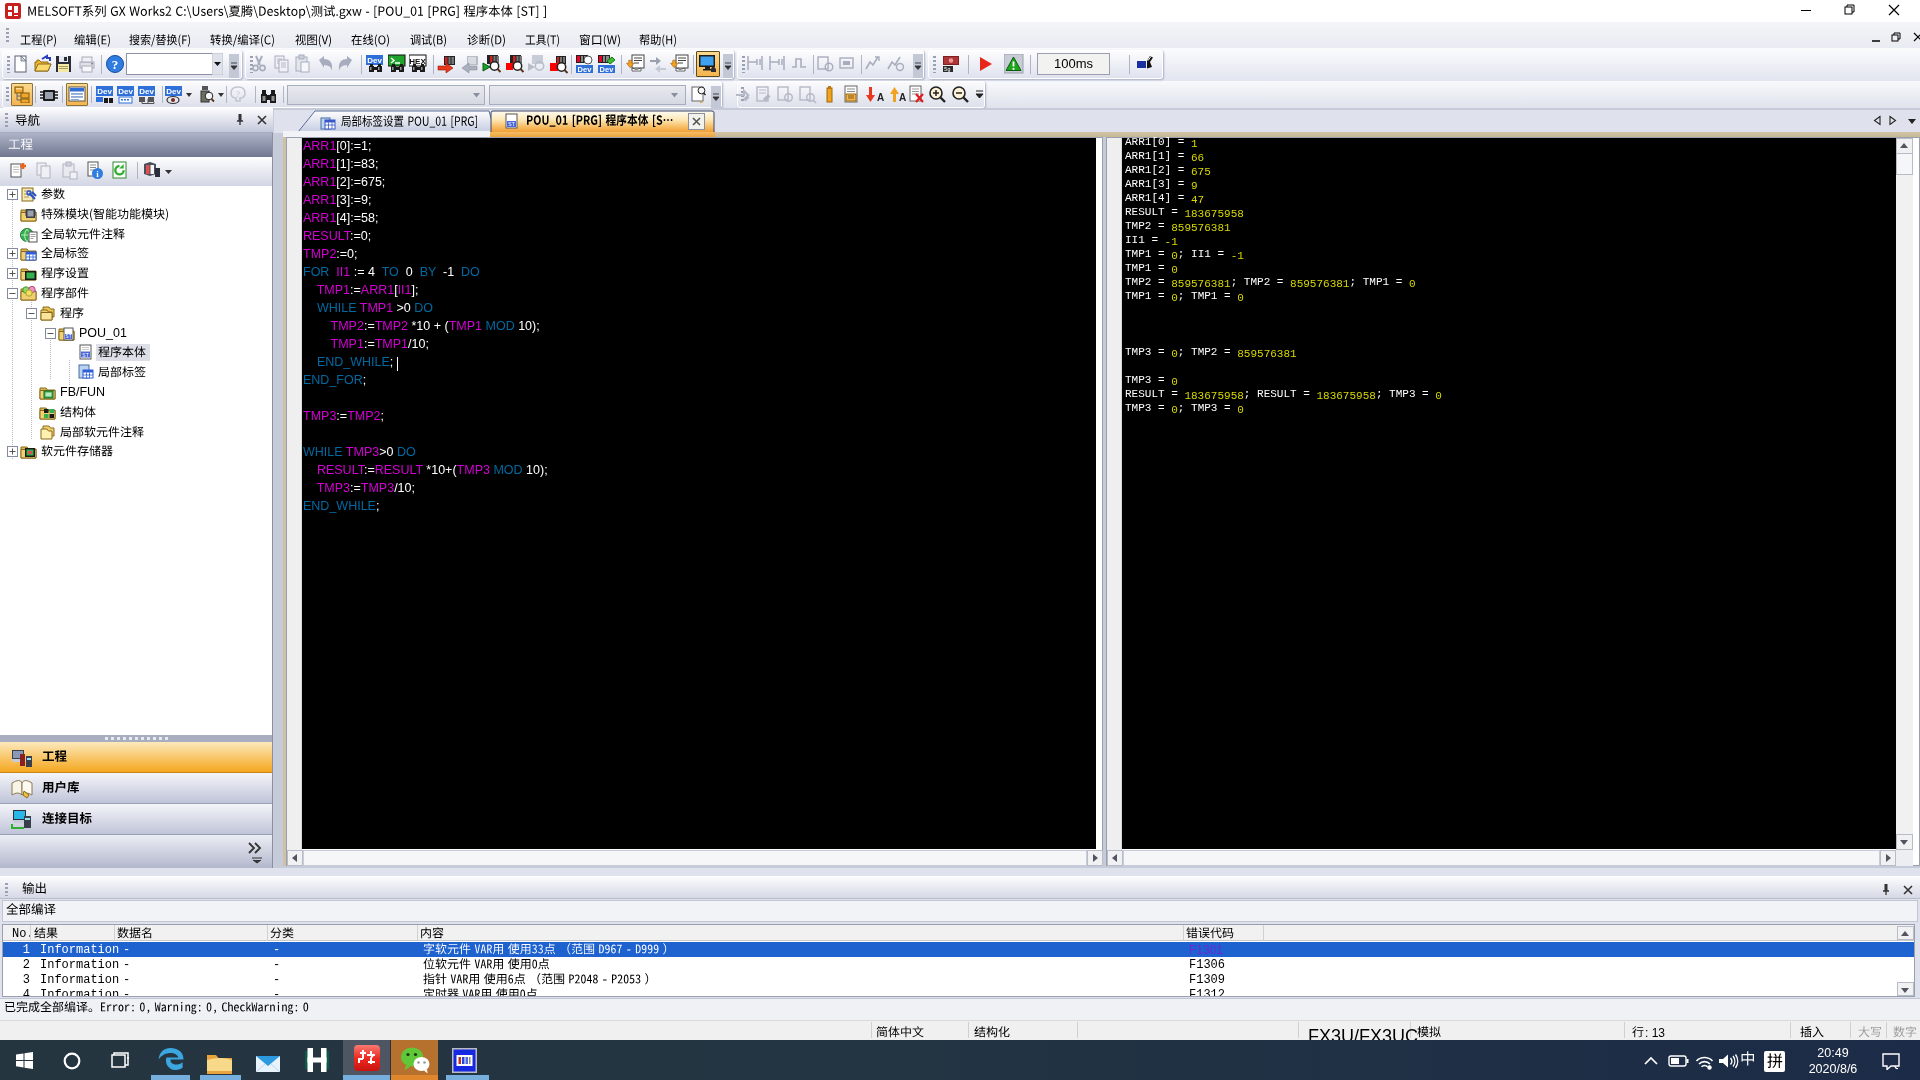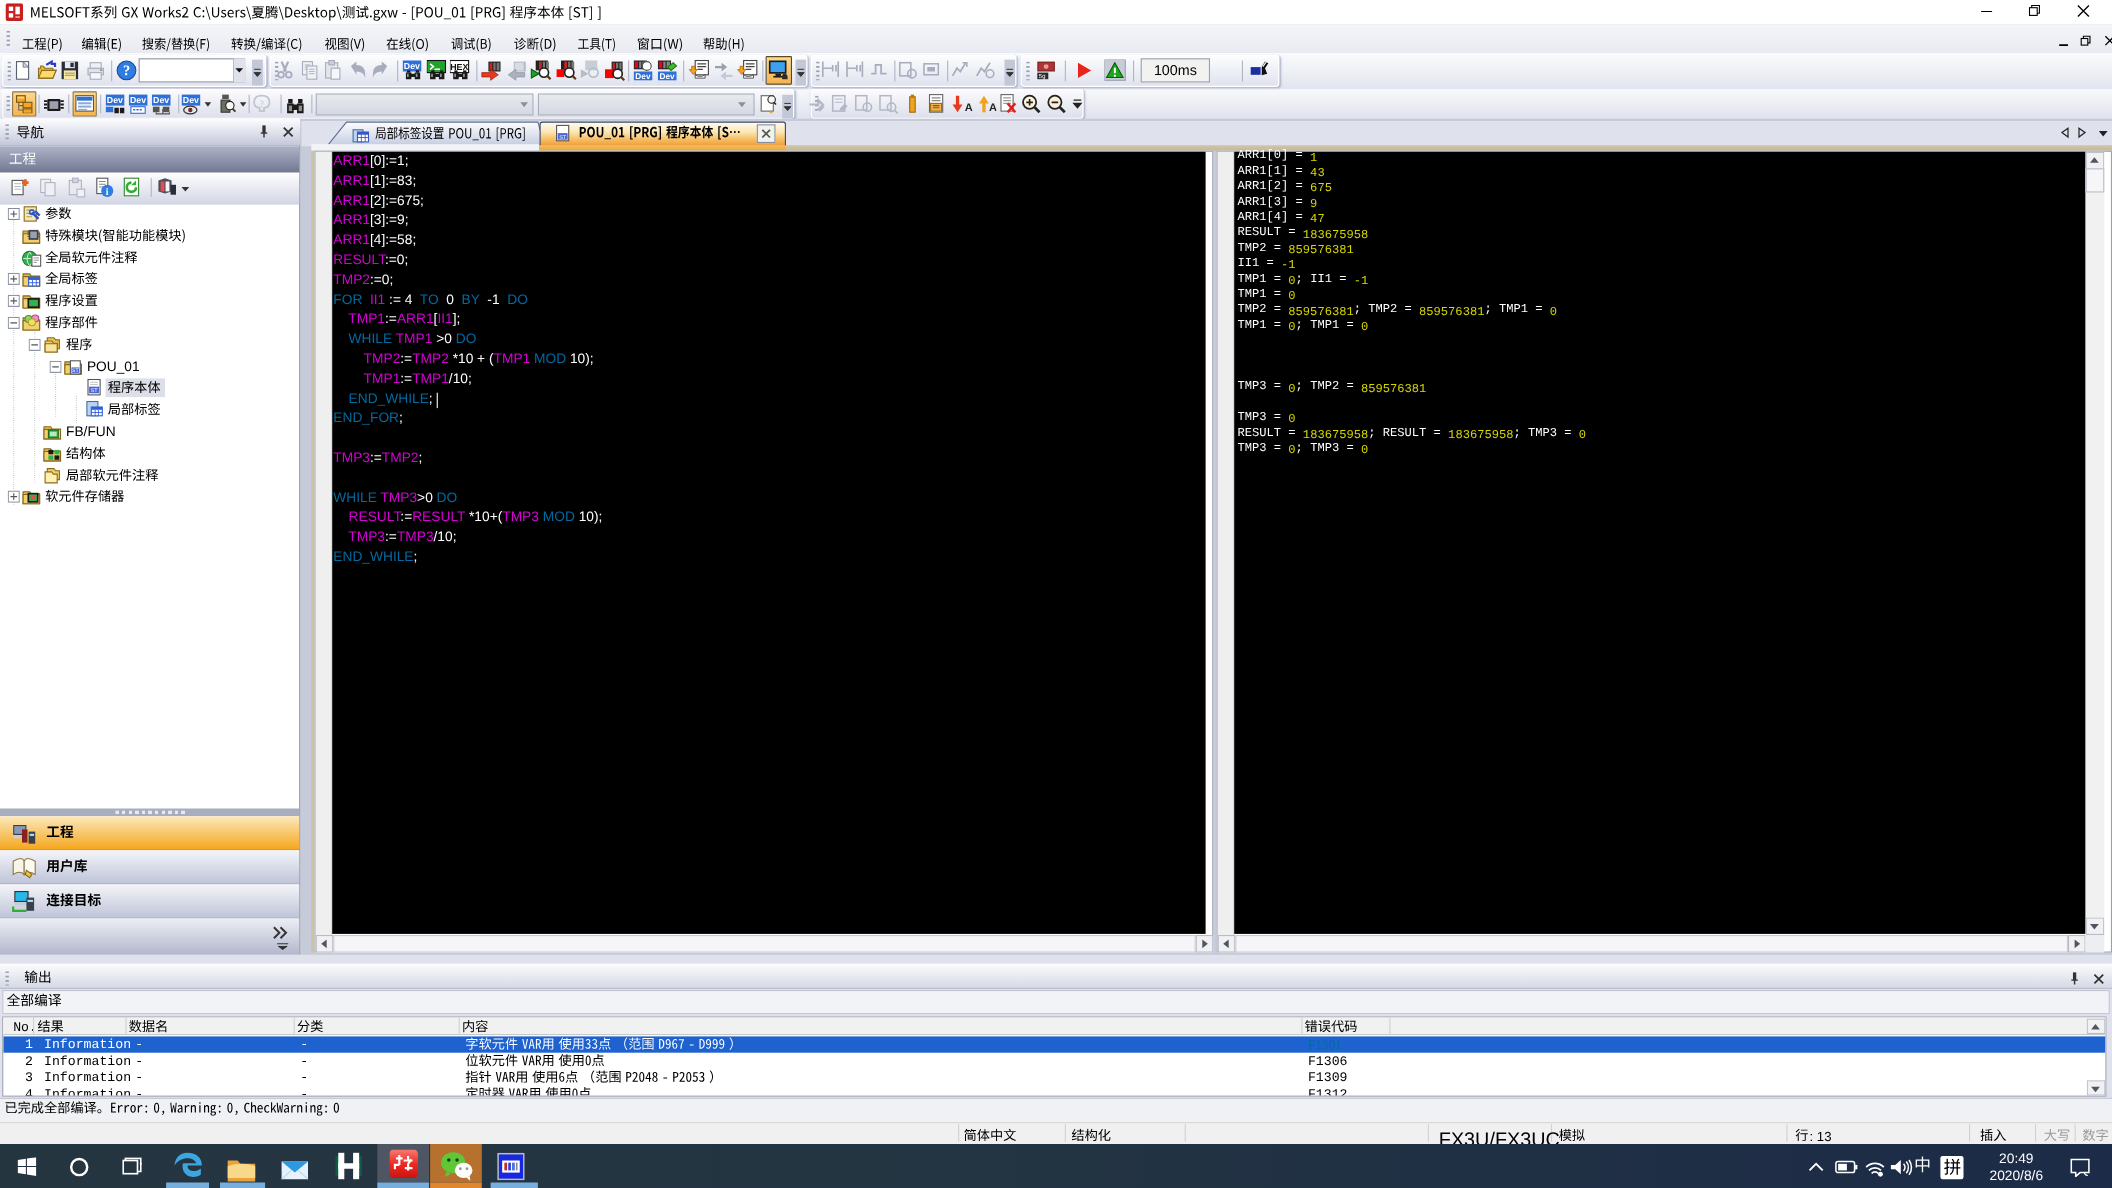--- a/index.html
+++ b/index.html
@@ -306,21 +306,21 @@
 <svg class="abs" style="left:976px;top:54px" width="20" height="20">
       <path d="M4 3 l12 7 -12 7 z" fill="#e8251a"></path>
     </svg>
 <svg class="abs" style="left:1004px;top:54px" width="20" height="20">
       <rect x="0" y="0" width="19" height="19" fill="#c9ccd6" stroke="#9aa0ae"></rect>
       <path d="M9.5 3 l7.5 13.5 h-15 z" fill="#1da51d" stroke="#0a5c0a"></path>
       <rect x="8.6" y="7.5" width="1.8" height="5" fill="#fff"></rect>
       <rect x="8.6" y="14" width="1.8" height="1.8" fill="#fff"></rect>
     </svg>
 <div class="abs" style="left:1030px;top:55px;width:1px;height:19px;background:#b0b5c6"></div>
-<div style="position:absolute;left:1037px;top:53px;width:63px;height:22px;background:#f2f2f0;border:1px solid #9aa0b0;font-size:13px;color:#000;text-align:center;line-height:20px">100ms</div>
+<div style="position:absolute;left:1037px;top:53px;width:73px;height:22px;background:#f2f2f0;border:1px solid #9aa0b0;font-size:13px;color:#000;text-align:center;line-height:20px">100ms</div>
 <div class="abs" style="left:1129px;top:55px;width:1px;height:19px;background:#b0b5c6"></div>
 <svg class="abs" style="left:1136px;top:54px" width="20" height="20">
       <rect x="1" y="7" width="9" height="7" fill="#1a2fa0"></rect>
       <path d="M11 7 l3 -5 3 1.5 -3 4.5 2 5 -5 1.5 z" fill="#111"></path>
       <path d="M12 6.5 l3 -4" stroke="#fff"></path>
     </svg>
 <div style="position:absolute;left:2px;top:81px;width:720px;height:27px;border:1px solid #fff;border-radius:3px;background:linear-gradient(#fbfbfd,#dde0eb);box-shadow:1px 1px 2px #a8aec6"></div>
 <div class="abs gripv" style="left:6px;top:87px;height:15px"></div>
 <div style="position:absolute;left:11px;top:83px;width:22px;height:23px;background:linear-gradient(#fbd98e,#f5b44e);border:1px solid #8a733a;border-radius:1px"></div>
 <svg class="abs" style="left:13px;top:85px" width="18" height="18">
@@ -807,21 +807,21 @@
     </svg>
 <svg class="abs" style="left:1087px;top:850px" width="16" height="16">
       <rect x="0.5" y="0.5" width="15" height="15" fill="#f1f1f3" stroke="#b8bcc8"></rect>
       <polygon points="6,4 11,8 6,12" fill="#505560"></polygon>
     </svg>
 <div style="position:absolute;left:303px;top:850px;width:784px;height:16px;background:#f6f6f8;border:1px solid #c8ccd8"></div>
 <div style="position:absolute;left:1106px;top:137px;width:814px;height:729px;background:#fff;border:1px solid #9aa0ae"></div>
 <div style="position:absolute;left:1107px;top:138px;width:15px;height:712px;background:#efefef;border-right:1px solid #d8d8d8"></div>
 <div style="position:absolute;left:1122px;top:138px;width:774px;height:711px;background:#000"></div>
 <div class="abs mon" style="left:1125px;top:135px">ARR1[0] = <span class="y">1</span>
-ARR1[1] = <span class="y">43</span>
+ARR1[1] = <span class="y">66</span>
 ARR1[2] = <span class="y">675</span>
 ARR1[3] = <span class="y">9</span>
 ARR1[4] = <span class="y">47</span>
 RESULT = <span class="y">183675958</span>
 TMP2 = <span class="y">859576381</span>
 II1 = <span class="y">-1</span>
 TMP1 = <span class="y">0</span>; II1 = <span class="y">-1</span>
 TMP1 = <span class="y">0</span>
 TMP2 = <span class="y">859576381</span>; TMP2 = <span class="y">859576381</span>; TMP1 = <span class="y">0</span>
 TMP1 = <span class="y">0</span>; TMP1 = <span class="y">0</span>
@@ -895,21 +895,21 @@
 <div style="position:absolute;left:1263px;top:925px;width:1px;height:16px;background:#d0d0d0"></div>
 <div class="abs" style="left:3px;top:942px;width:1911px;height:54px;overflow:hidden">
 <div style="position:absolute;left:0px;top:0px;width:1911px;height:15px;background:#1e62d0"></div>
 <div style="position:absolute;left:11px;top:1px;width:16px;text-align:right;font-family:'Liberation Mono',monospace;font-size:12px;color:#fff">1</div>
 <div style="position:absolute;left:37px;top:1px;font-family:'Liberation Mono',monospace;font-size:12px;color:#fff">Information</div>
 <div style="position:absolute;left:120px;top:1px;font-family:'Liberation Mono',monospace;font-size:12px;color:#fff">-</div>
 <div style="position:absolute;left:270px;top:1px;font-family:'Liberation Mono',monospace;font-size:12px;color:#fff">-</div>
 <div style="position:absolute;left:420px;top:1px;line-height:0"><svg width="251.5" height="15.0" viewBox="0 0 251.5 15.0">
           <path fill="#fff" d="M5.5 6.0V6.7H0.8V7.6H5.5V10.2C5.5 10.3 5.5 10.4 5.2 10.4C5.0 10.4 4.2 10.4 3.4 10.4C3.6 10.6 3.8 11.0 3.8 11.3C4.8 11.3 5.5 11.3 5.9 11.1C6.3 11.0 6.5 10.7 6.5 10.2V7.6H11.2V6.7H6.5V6.3C7.5 5.7 8.6 4.9 9.3 4.1L8.7 3.7L8.5 3.7H2.8V4.6H7.6C7.0 5.1 6.2 5.6 5.5 6.0ZM5.1 0.4C5.3 0.7 5.5 1.1 5.7 1.5H1.0V4.0H1.8V2.4H10.1V4.0H11.0V1.5H6.8C6.6 1.1 6.3 0.6 6.0 0.2ZM19.1 0.2C18.8 2.1 18.4 3.9 17.5 5.0C17.7 5.1 18.1 5.4 18.3 5.5C18.8 4.8 19.1 3.9 19.4 2.9H22.5C22.3 3.7 22.1 4.6 22.0 5.2L22.7 5.4C23.0 4.6 23.3 3.3 23.5 2.2L22.9 2.1L22.8 2.1H19.6C19.8 1.5 19.9 0.9 20.0 0.4ZM20.0 4.0V4.6C20.0 6.3 19.8 8.8 17.2 10.7C17.4 10.8 17.8 11.1 17.9 11.3C19.4 10.2 20.1 8.8 20.5 7.6C21.0 9.2 21.8 10.6 23.0 11.3C23.1 11.0 23.4 10.7 23.6 10.5C22.1 9.7 21.2 7.9 20.8 5.7C20.8 5.3 20.8 4.9 20.8 4.6V4.0ZM13.1 6.3C13.2 6.2 13.6 6.2 14.1 6.2H15.3V7.9L12.5 8.3L12.7 9.2L15.3 8.8V11.2H16.2V8.7L17.8 8.4L17.7 7.5L16.2 7.8V6.2H17.7V5.4H16.2V3.6H15.3V5.4H14.0C14.4 4.5 14.8 3.5 15.2 2.5H17.7V1.7H15.4C15.6 1.3 15.7 0.9 15.8 0.5L14.9 0.3C14.8 0.7 14.7 1.2 14.5 1.7H12.6V2.5H14.3C14.0 3.5 13.6 4.3 13.5 4.6C13.3 5.1 13.1 5.5 12.8 5.5C12.9 5.8 13.1 6.2 13.1 6.3ZM25.8 1.2V2.0H34.3V1.2ZM24.7 4.5V5.4H27.8C27.6 7.7 27.1 9.6 24.6 10.5C24.8 10.7 25.0 11.0 25.1 11.2C27.9 10.1 28.5 8.0 28.7 5.4H31.0V9.7C31.0 10.8 31.3 11.1 32.4 11.1C32.6 11.1 33.9 11.1 34.1 11.1C35.1 11.1 35.4 10.5 35.5 8.4C35.2 8.4 34.9 8.2 34.6 8.0C34.6 9.9 34.5 10.2 34.0 10.2C33.7 10.2 32.7 10.2 32.5 10.2C32.0 10.2 31.9 10.1 31.9 9.7V5.4H35.3V4.5ZM39.8 6.2V7.1H43.2V11.3H44.1V7.1H47.4V6.2H44.1V3.6H46.9V2.7H44.1V0.4H43.2V2.7H41.6C41.8 2.2 41.9 1.6 42.0 1.0L41.2 0.8C40.9 2.4 40.4 4.0 39.7 5.0C39.9 5.1 40.3 5.3 40.5 5.4C40.8 4.9 41.1 4.3 41.4 3.6H43.2V6.2ZM39.2 0.3C38.6 2.1 37.5 3.9 36.4 5.1C36.5 5.3 36.8 5.7 36.9 6.0C37.3 5.6 37.6 5.1 38.0 4.6V11.3H38.9V3.2C39.3 2.3 39.7 1.4 40.1 0.5ZM53.7 10.3H55.1L57.0 1.5H55.9L55.0 6.3C54.8 7.3 54.6 8.2 54.4 9.2H54.3C54.1 8.2 54.0 7.3 53.8 6.3L52.8 1.5H51.7ZM57.6 10.3H58.7L59.2 7.6H61.5L62.0 10.3H63.1L61.1 1.5H59.6ZM59.4 6.7 59.7 5.4C59.9 4.4 60.1 3.4 60.3 2.4H60.4C60.6 3.4 60.8 4.4 61.0 5.4L61.3 6.7ZM65.3 5.7V2.4H66.0C67.1 2.4 67.7 2.8 67.7 4.0C67.7 5.1 67.1 5.7 66.0 5.7ZM67.8 10.3H69.0L67.2 6.4C68.2 6.1 68.8 5.3 68.8 4.0C68.8 2.2 67.7 1.5 66.1 1.5H64.2V10.3H65.3V6.6H66.1H66.2ZM71.2 1.1V5.4C71.2 7.1 71.1 9.3 69.7 10.8C69.9 10.9 70.3 11.2 70.4 11.3C71.4 10.3 71.8 8.9 72.0 7.6H75.0V11.2H75.9V7.6H79.1V10.1C79.1 10.3 79.0 10.3 78.8 10.4C78.6 10.4 77.7 10.4 76.9 10.3C77.0 10.6 77.2 11.0 77.2 11.2C78.3 11.2 79.0 11.2 79.5 11.1C79.9 10.9 80.0 10.6 80.0 10.1V1.1ZM72.1 1.9H75.0V3.9H72.1ZM79.1 1.9V3.9H75.9V1.9ZM72.1 4.7H75.0V6.7H72.0C72.1 6.3 72.1 5.8 72.1 5.4ZM79.1 4.7V6.7H75.9V4.7ZM91.9 0.3V1.6H88.6V2.4H91.9V3.6H88.9V6.9H91.8C91.8 7.6 91.6 8.2 91.2 8.7C90.6 8.3 90.0 7.8 89.7 7.1L88.9 7.4C89.4 8.2 90.0 8.8 90.7 9.3C90.1 9.9 89.3 10.3 88.1 10.6C88.3 10.8 88.6 11.1 88.7 11.3C89.9 10.9 90.8 10.4 91.4 9.9C92.6 10.6 94.1 11.1 95.8 11.3C96.0 11.0 96.2 10.7 96.4 10.5C94.7 10.3 93.1 9.9 91.9 9.2C92.4 8.5 92.6 7.7 92.7 6.9H95.9V3.6H92.8V2.4H96.3V1.6H92.8V0.3ZM89.8 4.3H91.9V5.6L91.9 6.1H89.8ZM92.8 4.3H95.0V6.1H92.8L92.8 5.6ZM88.1 0.2C87.3 2.0 86.2 3.8 85.0 5.0C85.1 5.2 85.4 5.7 85.5 5.9C85.9 5.4 86.4 4.9 86.8 4.3V11.3H87.7V3.0C88.1 2.2 88.6 1.3 88.9 0.5ZM98.6 1.1V5.4C98.6 7.1 98.4 9.3 97.1 10.8C97.3 10.9 97.7 11.2 97.8 11.3C98.7 10.3 99.1 8.9 99.3 7.6H102.3V11.2H103.2V7.6H106.5V10.1C106.5 10.3 106.4 10.3 106.2 10.4C105.9 10.4 105.1 10.4 104.3 10.3C104.4 10.6 104.5 11.0 104.6 11.2C105.7 11.2 106.4 11.2 106.8 11.1C107.2 10.9 107.4 10.6 107.4 10.1V1.1ZM99.4 1.9H102.3V3.9H99.4ZM106.5 1.9V3.9H103.2V1.9ZM99.4 4.7H102.3V6.7H99.4C99.4 6.3 99.4 5.8 99.4 5.4ZM106.5 4.7V6.7H103.2V4.7ZM111.6 10.5C112.9 10.5 114.0 9.6 114.0 8.1C114.0 6.9 113.2 6.1 112.4 5.9V5.8C113.2 5.5 113.7 4.8 113.7 3.7C113.7 2.4 112.8 1.6 111.5 1.6C110.7 1.6 110.0 2.1 109.4 2.7L110.0 3.4C110.4 2.8 110.9 2.5 111.5 2.5C112.2 2.5 112.7 3.0 112.7 3.8C112.7 4.7 112.1 5.5 110.7 5.5V6.3C112.3 6.3 112.9 7.0 112.9 8.0C112.9 9.0 112.2 9.5 111.4 9.5C110.7 9.5 110.1 9.1 109.7 8.6L109.1 9.3C109.6 9.9 110.4 10.5 111.6 10.5ZM117.6 10.5C118.9 10.5 120.0 9.6 120.0 8.1C120.0 6.9 119.2 6.1 118.4 5.9V5.8C119.2 5.5 119.7 4.8 119.7 3.7C119.7 2.4 118.8 1.6 117.5 1.6C116.7 1.6 116.0 2.1 115.4 2.7L116.0 3.4C116.4 2.8 116.9 2.5 117.5 2.5C118.2 2.5 118.7 3.0 118.7 3.8C118.7 4.7 118.1 5.5 116.7 5.5V6.3C118.3 6.3 118.9 7.0 118.9 8.0C118.9 9.0 118.2 9.5 117.4 9.5C116.7 9.5 116.1 9.1 115.7 8.6L115.1 9.3C115.6 9.9 116.4 10.5 117.6 10.5ZM123.6 4.7H129.8V6.9H123.6ZM124.8 8.8C125.0 9.6 125.1 10.6 125.1 11.2L126.0 11.1C126.0 10.5 125.8 9.5 125.7 8.7ZM127.3 8.8C127.6 9.5 128.0 10.5 128.1 11.1L129.0 10.9C128.9 10.3 128.5 9.3 128.1 8.6ZM129.7 8.7C130.3 9.5 131.0 10.5 131.3 11.2L132.1 10.8C131.8 10.2 131.1 9.1 130.5 8.4ZM122.8 8.5C122.5 9.3 121.9 10.3 121.2 10.9L122.0 11.3C122.7 10.6 123.3 9.6 123.7 8.7ZM122.7 3.9V7.7H130.7V3.9H127.1V2.4H131.6V1.5H127.1V0.2H126.2V3.9ZM144.4 5.8C144.4 8.1 145.4 10.0 146.8 11.5L147.5 11.1C146.1 9.7 145.3 7.9 145.3 5.8C145.3 3.6 146.1 1.8 147.5 0.4L146.8 0.0C145.4 1.5 144.4 3.4 144.4 5.8ZM149.0 10.5 149.6 11.2C150.5 10.3 151.5 9.2 152.4 8.1L151.9 7.5C150.9 8.6 149.8 9.8 149.0 10.5ZM149.5 4.0C150.2 4.4 151.2 5.0 151.7 5.3L152.2 4.7C151.7 4.3 150.7 3.8 150.0 3.4ZM148.8 6.3C149.5 6.6 150.5 7.1 151.0 7.5L151.5 6.8C151.0 6.4 150.0 6.0 149.2 5.7ZM153.0 3.8V9.5C153.0 10.8 153.4 11.1 154.9 11.1C155.2 11.1 157.5 11.1 157.9 11.1C159.2 11.1 159.5 10.6 159.6 8.9C159.3 8.9 159.0 8.7 158.7 8.6C158.7 9.9 158.5 10.2 157.8 10.2C157.3 10.2 155.3 10.2 154.9 10.2C154.1 10.2 153.9 10.1 153.9 9.5V4.7H157.6V6.9C157.6 7.0 157.6 7.1 157.4 7.1C157.1 7.1 156.4 7.1 155.6 7.1C155.7 7.3 155.9 7.7 155.9 7.9C156.9 7.9 157.6 7.9 158.0 7.8C158.4 7.6 158.5 7.4 158.5 6.9V3.8ZM155.7 0.2V1.3H152.4V0.2H151.5V1.3H148.8V2.1H151.5V3.3H152.4V2.1H155.7V3.3H156.7V2.1H159.4V1.3H156.7V0.2ZM162.7 2.8V3.6H165.6V4.6H163.3V5.3H165.6V6.3H162.6V7.1H165.6V9.6H166.4V7.1H168.6C168.6 7.8 168.5 8.1 168.4 8.2C168.3 8.3 168.2 8.3 168.0 8.3C167.9 8.3 167.5 8.3 167.1 8.2C167.2 8.4 167.3 8.7 167.3 8.9C167.7 9.0 168.2 9.0 168.4 8.9C168.7 8.9 168.8 8.9 169.0 8.7C169.2 8.5 169.4 7.9 169.5 6.7C169.5 6.5 169.5 6.3 169.5 6.3H166.4V5.3H168.9V4.6H166.4V3.6H169.4V2.8H166.4V1.9H165.6V2.8ZM161.1 0.7V11.3H161.9V10.7H170.2V11.3H171.1V0.7ZM161.9 9.9V1.5H170.2V9.9ZM176.2 10.3H177.7C179.8 10.3 181.0 8.7 181.0 5.9C181.0 3.1 179.8 1.5 177.6 1.5H176.2ZM177.3 9.4V2.4H177.8C179.1 2.4 179.8 3.6 179.8 5.9C179.8 8.1 179.1 9.4 177.8 9.4ZM184.0 10.5C185.5 10.5 186.8 9.2 186.8 5.7C186.8 3.0 185.7 1.6 184.2 1.6C183.1 1.6 182.1 2.7 182.1 4.3C182.1 6.1 182.9 7.0 184.0 7.0C184.7 7.0 185.3 6.6 185.7 6.0C185.7 8.7 184.8 9.5 184.0 9.5C183.5 9.5 183.1 9.3 182.8 8.9L182.2 9.6C182.6 10.1 183.2 10.5 184.0 10.5ZM185.7 5.1C185.2 5.9 184.7 6.1 184.3 6.1C183.5 6.1 183.1 5.5 183.1 4.3C183.1 3.2 183.6 2.5 184.3 2.5C185.1 2.5 185.6 3.4 185.7 5.1ZM190.6 10.5C191.8 10.5 192.8 9.4 192.8 7.7C192.8 6.0 192.0 5.1 190.8 5.1C190.2 5.1 189.6 5.5 189.2 6.0C189.2 3.4 190.0 2.5 190.9 2.5C191.4 2.5 191.8 2.8 192.1 3.2L192.7 2.5C192.3 2.0 191.7 1.6 190.9 1.6C189.4 1.6 188.1 2.9 188.1 6.4C188.1 9.1 189.2 10.5 190.6 10.5ZM189.2 6.9C189.6 6.2 190.2 5.9 190.6 5.9C191.4 5.9 191.8 6.6 191.8 7.7C191.8 8.9 191.3 9.6 190.6 9.6C189.8 9.6 189.3 8.7 189.2 6.9ZM195.5 10.3H196.7C196.7 7.0 197.2 5.0 198.8 2.4V1.8H194.1V2.7H197.6C196.3 5.1 195.7 7.0 195.5 10.3ZM204.1 7.4H207.5V6.5H204.1ZM212.9 10.3H214.4C216.5 10.3 217.7 8.7 217.7 5.9C217.7 3.1 216.5 1.5 214.3 1.5H212.9ZM214.0 9.4V2.4H214.5C215.9 2.4 216.6 3.6 216.6 5.9C216.6 8.1 215.9 9.4 214.5 9.4ZM220.7 10.5C222.2 10.5 223.5 9.2 223.5 5.7C223.5 3.0 222.4 1.6 221.0 1.6C219.8 1.6 218.8 2.7 218.8 4.3C218.8 6.1 219.6 7.0 220.8 7.0C221.4 7.0 222.0 6.6 222.4 6.0C222.4 8.7 221.6 9.5 220.7 9.5C220.2 9.5 219.8 9.3 219.5 8.9L218.9 9.6C219.3 10.1 219.9 10.5 220.7 10.5ZM222.4 5.1C222.0 5.9 221.4 6.1 221.0 6.1C220.2 6.1 219.8 5.5 219.8 4.3C219.8 3.2 220.3 2.5 221.0 2.5C221.8 2.5 222.3 3.4 222.4 5.1ZM226.7 10.5C228.2 10.5 229.5 9.2 229.5 5.7C229.5 3.0 228.4 1.6 227.0 1.6C225.8 1.6 224.8 2.7 224.8 4.3C224.8 6.1 225.6 7.0 226.8 7.0C227.4 7.0 228.0 6.6 228.4 6.0C228.4 8.7 227.6 9.5 226.7 9.5C226.2 9.5 225.8 9.3 225.5 8.9L224.9 9.6C225.3 10.1 225.9 10.5 226.7 10.5ZM228.4 5.1C228.0 5.9 227.4 6.1 227.0 6.1C226.2 6.1 225.8 5.5 225.8 4.3C225.8 3.2 226.3 2.5 227.0 2.5C227.8 2.5 228.3 3.4 228.4 5.1ZM232.7 10.5C234.2 10.5 235.5 9.2 235.5 5.7C235.5 3.0 234.4 1.6 233.0 1.6C231.8 1.6 230.8 2.7 230.8 4.3C230.8 6.1 231.6 7.0 232.8 7.0C233.4 7.0 234.0 6.6 234.4 6.0C234.4 8.7 233.6 9.5 232.7 9.5C232.2 9.5 231.8 9.3 231.5 8.9L230.9 9.6C231.3 10.1 231.9 10.5 232.7 10.5ZM234.4 5.1C234.0 5.9 233.4 6.1 233.0 6.1C232.2 6.1 231.8 5.5 231.8 4.3C231.8 3.2 232.3 2.5 233.0 2.5C233.8 2.5 234.3 3.4 234.4 5.1ZM243.2 5.8C243.2 3.4 242.2 1.5 240.8 0.0L240.1 0.4C241.5 1.8 242.3 3.6 242.3 5.8C242.3 7.9 241.5 9.7 240.1 11.1L240.8 11.5C242.2 10.0 243.2 8.1 243.2 5.8Z"></path>
         </svg></div>
-<div style="position:absolute;left:1186px;top:1px;font-family:Liberation Serif, serif;font-size:12px;color:#0369a1">F1301</div>
+<div style="position:absolute;left:1186px;top:1px;font-family:Liberation Sans, sans-serif;font-size:12px;color:#6d28d9">F1301</div>
 <div style="position:absolute;left:11px;top:16px;width:16px;text-align:right;font-family:'Liberation Mono',monospace;font-size:12px;color:#000">2</div>
 <div style="position:absolute;left:37px;top:16px;font-family:'Liberation Mono',monospace;font-size:12px;color:#000">Information</div>
 <div style="position:absolute;left:120px;top:16px;font-family:'Liberation Mono',monospace;font-size:12px;color:#000">-</div>
 <div style="position:absolute;left:270px;top:16px;font-family:'Liberation Mono',monospace;font-size:12px;color:#000">-</div>
 <div style="position:absolute;left:420px;top:16px;line-height:0"><svg width="126.7" height="15.0" viewBox="0 0 126.7 15.0">
           <path fill="#000" d="M4.4 2.4V3.3H11.0V2.4ZM5.2 4.2C5.6 5.9 5.9 8.1 6.0 9.4L6.9 9.1C6.8 7.9 6.4 5.7 6.0 4.0ZM6.8 0.4C7.1 1.0 7.3 1.8 7.4 2.3L8.3 2.0C8.2 1.5 7.9 0.8 7.7 0.2ZM3.9 9.9V10.8H11.5V9.9H9.0C9.4 8.3 9.9 5.9 10.2 4.1L9.3 3.9C9.1 5.7 8.6 8.3 8.1 9.9ZM3.4 0.3C2.8 2.1 1.6 3.9 0.5 5.1C0.6 5.3 0.9 5.7 1.0 6.0C1.4 5.5 1.8 5.1 2.2 4.5V11.3H3.1V3.1C3.5 2.3 3.9 1.4 4.3 0.5ZM19.1 0.2C18.8 2.1 18.4 3.9 17.5 5.0C17.7 5.1 18.1 5.4 18.3 5.5C18.8 4.8 19.1 3.9 19.4 2.9H22.5C22.3 3.7 22.1 4.6 22.0 5.2L22.7 5.4C23.0 4.6 23.3 3.3 23.5 2.2L22.9 2.1L22.8 2.1H19.6C19.8 1.5 19.9 0.9 20.0 0.4ZM20.0 4.0V4.6C20.0 6.3 19.8 8.8 17.2 10.7C17.4 10.8 17.8 11.1 17.9 11.3C19.4 10.2 20.1 8.8 20.5 7.6C21.0 9.2 21.8 10.6 23.0 11.3C23.1 11.0 23.4 10.7 23.6 10.5C22.1 9.7 21.2 7.9 20.8 5.7C20.8 5.3 20.8 4.9 20.8 4.6V4.0ZM13.1 6.3C13.2 6.2 13.6 6.2 14.1 6.2H15.3V7.9L12.5 8.3L12.7 9.2L15.3 8.8V11.2H16.2V8.7L17.8 8.4L17.7 7.5L16.2 7.8V6.2H17.7V5.4H16.2V3.6H15.3V5.4H14.0C14.4 4.5 14.8 3.5 15.2 2.5H17.7V1.7H15.4C15.6 1.3 15.7 0.9 15.8 0.5L14.9 0.3C14.8 0.7 14.7 1.2 14.5 1.7H12.6V2.5H14.3C14.0 3.5 13.6 4.3 13.5 4.6C13.3 5.1 13.1 5.5 12.8 5.5C12.9 5.8 13.1 6.2 13.1 6.3ZM25.8 1.2V2.0H34.3V1.2ZM24.7 4.5V5.4H27.8C27.6 7.7 27.1 9.6 24.6 10.5C24.8 10.7 25.0 11.0 25.1 11.2C27.9 10.1 28.5 8.0 28.7 5.4H31.0V9.7C31.0 10.8 31.3 11.1 32.4 11.1C32.6 11.1 33.9 11.1 34.1 11.1C35.1 11.1 35.4 10.5 35.5 8.4C35.2 8.4 34.9 8.2 34.6 8.0C34.6 9.9 34.5 10.2 34.0 10.2C33.7 10.2 32.7 10.2 32.5 10.2C32.0 10.2 31.9 10.1 31.9 9.7V5.4H35.3V4.5ZM39.8 6.2V7.1H43.2V11.3H44.1V7.1H47.4V6.2H44.1V3.6H46.9V2.7H44.1V0.4H43.2V2.7H41.6C41.8 2.2 41.9 1.6 42.0 1.0L41.2 0.8C40.9 2.4 40.4 4.0 39.7 5.0C39.9 5.1 40.3 5.3 40.5 5.4C40.8 4.9 41.1 4.3 41.4 3.6H43.2V6.2ZM39.2 0.3C38.6 2.1 37.5 3.9 36.4 5.1C36.5 5.3 36.8 5.7 36.9 6.0C37.3 5.6 37.6 5.1 38.0 4.6V11.3H38.9V3.2C39.3 2.3 39.7 1.4 40.1 0.5ZM53.7 10.3H55.1L57.0 1.5H55.9L55.0 6.3C54.8 7.3 54.6 8.2 54.4 9.2H54.3C54.1 8.2 54.0 7.3 53.8 6.3L52.8 1.5H51.7ZM57.6 10.3H58.7L59.2 7.6H61.5L62.0 10.3H63.1L61.1 1.5H59.6ZM59.4 6.7 59.7 5.4C59.9 4.4 60.1 3.4 60.3 2.4H60.4C60.6 3.4 60.8 4.4 61.0 5.4L61.3 6.7ZM65.3 5.7V2.4H66.0C67.1 2.4 67.7 2.8 67.7 4.0C67.7 5.1 67.1 5.7 66.0 5.7ZM67.8 10.3H69.0L67.2 6.4C68.2 6.1 68.8 5.3 68.8 4.0C68.8 2.2 67.7 1.5 66.1 1.5H64.2V10.3H65.3V6.6H66.1H66.2ZM71.2 1.1V5.4C71.2 7.1 71.1 9.3 69.7 10.8C69.9 10.9 70.3 11.2 70.4 11.3C71.4 10.3 71.8 8.9 72.0 7.6H75.0V11.2H75.9V7.6H79.1V10.1C79.1 10.3 79.0 10.3 78.8 10.4C78.6 10.4 77.7 10.4 76.9 10.3C77.0 10.6 77.2 11.0 77.2 11.2C78.3 11.2 79.0 11.2 79.5 11.1C79.9 10.9 80.0 10.6 80.0 10.1V1.1ZM72.1 1.9H75.0V3.9H72.1ZM79.1 1.9V3.9H75.9V1.9ZM72.1 4.7H75.0V6.7H72.0C72.1 6.3 72.1 5.8 72.1 5.4ZM79.1 4.7V6.7H75.9V4.7ZM91.9 0.3V1.6H88.6V2.4H91.9V3.6H88.9V6.9H91.8C91.8 7.6 91.6 8.2 91.2 8.7C90.6 8.3 90.0 7.8 89.7 7.1L88.9 7.4C89.4 8.2 90.0 8.8 90.7 9.3C90.1 9.9 89.3 10.3 88.1 10.6C88.3 10.8 88.6 11.1 88.7 11.3C89.9 10.9 90.8 10.4 91.4 9.9C92.6 10.6 94.1 11.1 95.8 11.3C96.0 11.0 96.2 10.7 96.4 10.5C94.7 10.3 93.1 9.9 91.9 9.2C92.4 8.5 92.6 7.7 92.7 6.9H95.9V3.6H92.8V2.4H96.3V1.6H92.8V0.3ZM89.8 4.3H91.9V5.6L91.9 6.1H89.8ZM92.8 4.3H95.0V6.1H92.8L92.8 5.6ZM88.1 0.2C87.3 2.0 86.2 3.8 85.0 5.0C85.1 5.2 85.4 5.7 85.5 5.9C85.9 5.4 86.4 4.9 86.8 4.3V11.3H87.7V3.0C88.1 2.2 88.6 1.3 88.9 0.5ZM98.6 1.1V5.4C98.6 7.1 98.4 9.3 97.1 10.8C97.3 10.9 97.7 11.2 97.8 11.3C98.7 10.3 99.1 8.9 99.3 7.6H102.3V11.2H103.2V7.6H106.5V10.1C106.5 10.3 106.4 10.3 106.2 10.4C105.9 10.4 105.1 10.4 104.3 10.3C104.4 10.6 104.5 11.0 104.6 11.2C105.7 11.2 106.4 11.2 106.8 11.1C107.2 10.9 107.4 10.6 107.4 10.1V1.1ZM99.4 1.9H102.3V3.9H99.4ZM106.5 1.9V3.9H103.2V1.9ZM99.4 4.7H102.3V6.7H99.4C99.4 6.3 99.4 5.8 99.4 5.4ZM106.5 4.7V6.7H103.2V4.7ZM111.7 10.5C113.1 10.5 114.1 9.0 114.1 6.0C114.1 3.0 113.1 1.6 111.7 1.6C110.3 1.6 109.4 3.0 109.4 6.0C109.4 9.0 110.3 10.5 111.7 10.5ZM111.7 9.6C111.0 9.6 110.4 8.6 110.4 6.0C110.4 3.4 111.0 2.5 111.7 2.5C112.5 2.5 113.0 3.4 113.0 6.0C113.0 8.6 112.5 9.6 111.7 9.6ZM117.6 4.7H123.8V6.9H117.6ZM118.8 8.8C119.0 9.6 119.1 10.6 119.1 11.2L120.0 11.1C120.0 10.5 119.8 9.5 119.7 8.7ZM121.3 8.8C121.6 9.5 122.0 10.5 122.1 11.1L123.0 10.9C122.9 10.3 122.5 9.3 122.1 8.6ZM123.7 8.7C124.3 9.5 125.0 10.5 125.3 11.2L126.1 10.8C125.8 10.2 125.1 9.1 124.5 8.4ZM116.8 8.5C116.5 9.3 115.9 10.3 115.2 10.9L116.0 11.3C116.7 10.6 117.3 9.6 117.7 8.7ZM116.7 3.9V7.7H124.7V3.9H121.1V2.4H125.6V1.5H121.1V0.2H120.2V3.9Z"></path>
         </svg></div>
 <div style="position:absolute;left:1186px;top:16px;font-family:'Liberation Mono',monospace;font-size:12px;color:#000">F1306</div>
 <div style="position:absolute;left:11px;top:31px;width:16px;text-align:right;font-family:'Liberation Mono',monospace;font-size:12px;color:#000">3</div>
 <div style="position:absolute;left:37px;top:31px;font-family:'Liberation Mono',monospace;font-size:12px;color:#000">Information</div>

